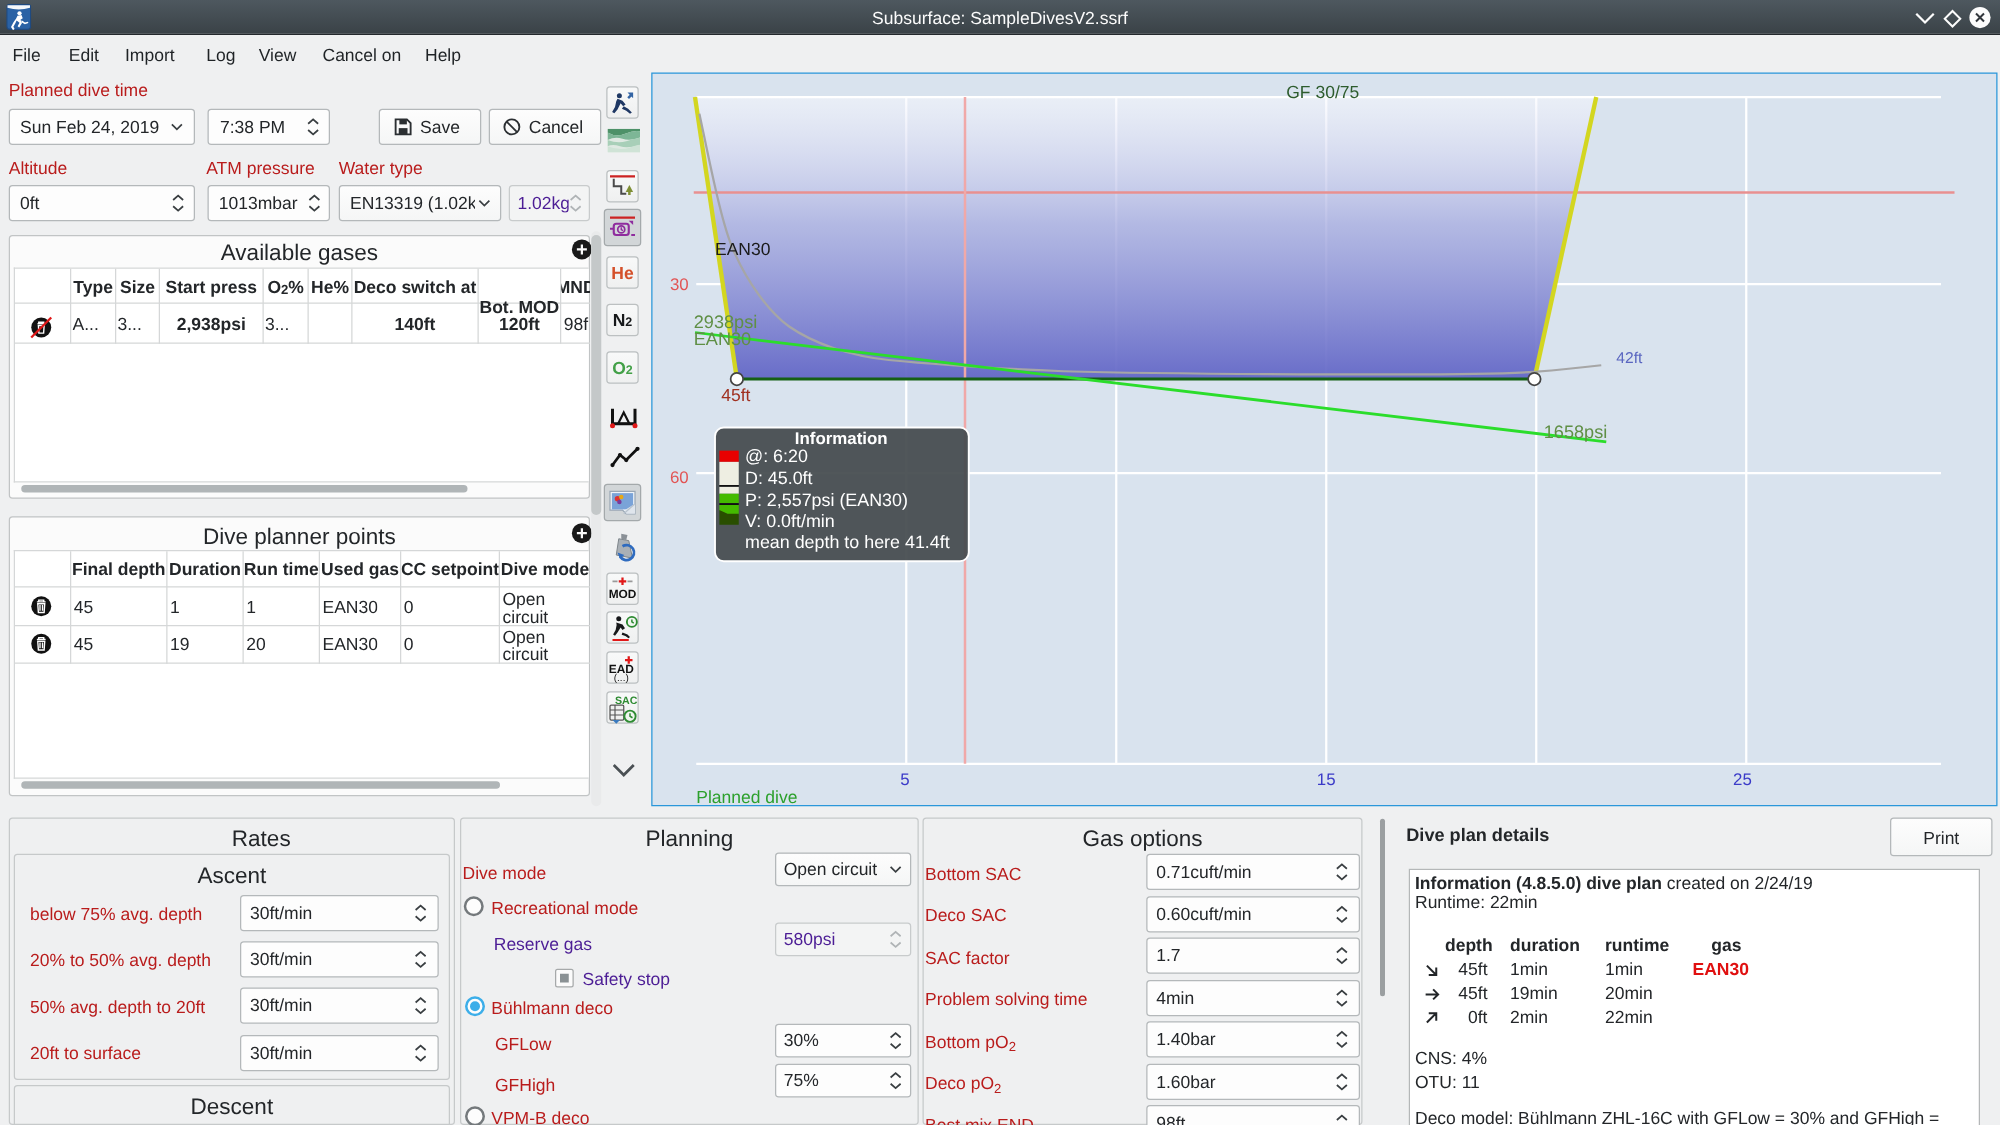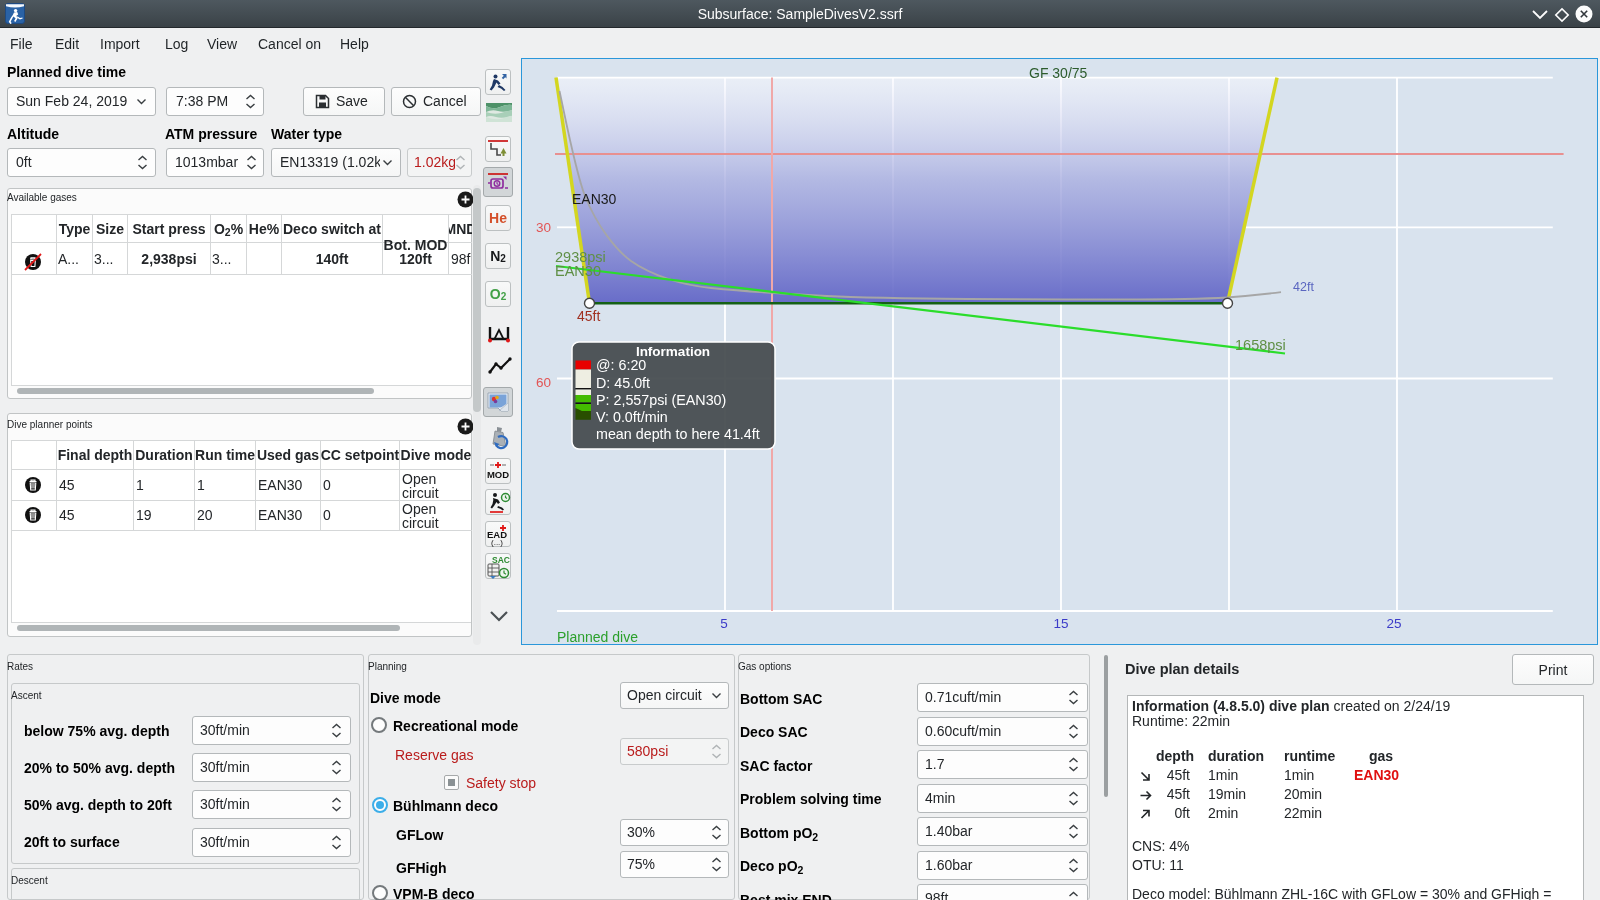--- a/index.html
+++ b/index.html
@@ -6,37 +6,37 @@
 html,body { width:1600px; height:900px; overflow:hidden; }
 body { font-family:"Liberation Sans", sans-serif; font-size:14px; color:#232629; background:#eff0f1; position:relative; }
 .abs { position:absolute; }
 .titlebar { left:0; top:0; width:1600px; height:28px; background:linear-gradient(#4e585f,#3a4247); border-bottom:1px solid #23282c; }
 .title-text { width:100%; text-align:center; color:#fcfcfc; font-size:14px; top:6px; }
 .menubar { left:0; top:28px; width:1600px; height:29px; background:#eff0f1; }
 .menu { top:36px; font-size:14px; color:#1f2326; }
 .btn { background:linear-gradient(#fdfdfd,#f5f6f6); border:1px solid #b4b8ba; border-radius:3px; }
 .inp { background:#fdfdfd; border:1px solid #b4b8ba; border-radius:3px; }
 .inp-dis { background:#f3f4f4; border:1px solid #c8cbcc; border-radius:3px; color:#a0a4a6; }
-.lbl { color:#000000;font-weight:bold; }
+.lbl { color:#b91c1c; }
 .panel { background:#fbfbfb; border:1px solid #c1c4c5; border-radius:3px; }
 .panel2 { background:#eff0f1; border:1px solid #c6c9ca; border-radius:3px; }
-.ptitle { width:100%; text-align:left; font-size:10px; }
+.ptitle { width:100%; text-align:center; font-size:18px; }
 .gbox { border:1px solid #c6c9ca; border-radius:3px; }
 .tgrid { border:1px solid #d5d7d8; background:#fff; }
 .cell { position:absolute; overflow:hidden; white-space:nowrap; font-size:14px; }
 .chd { display:flex; align-items:center; justify-content:center;font-weight:bold; }
 .cl { display:flex; align-items:center; }
 .vline { position:absolute; width:1px; background:#d5d7d8; }
 .hline { position:absolute; height:1px; background:#d5d7d8; }
 .hsb { position:absolute; height:6px; border-radius:3px; background:#b0b5b7; }
 .plus { position:absolute; width:17px; height:17px; }
 .radio { position:absolute; width:16px; height:16px; border-radius:50%; border:2px solid #74797c; background:#fdfdfd; }
 .radio-on { position:absolute; width:16px; height:16px; border-radius:50%; border:2px solid #3caee9; background:#fdfdfd; }
 .radio-on::after { content:""; position:absolute; left:2px; top:2px; width:8px; height:8px; border-radius:50%; background:#3caee9; }
-.glbl { color:#b91c1c; }
+.glbl { color:#4c1d95; }
 .tbtn { width:26px; height:26px; background:linear-gradient(#f8f9f9,#eff0f0); border:1px solid #bcc0c1; border-radius:3px; }
 .tbtn-sel { width:30px; height:30px; background:#d2d6d8; border:1px solid #a4a9ab; border-radius:3px; }
 </style>
 </head>
 <body>
 
 <div class="abs titlebar"></div>
 <div class="abs title-text">Subsurface: SampleDivesV2.ssrf</div>
 <svg class="abs" style="left:5px;top:3px" width="20" height="21" viewBox="0 0 20 21">
   <rect x="0.5" y="0.5" width="19" height="20" rx="2.5" fill="#2a62a5" stroke="#1f4a80"></rect>

